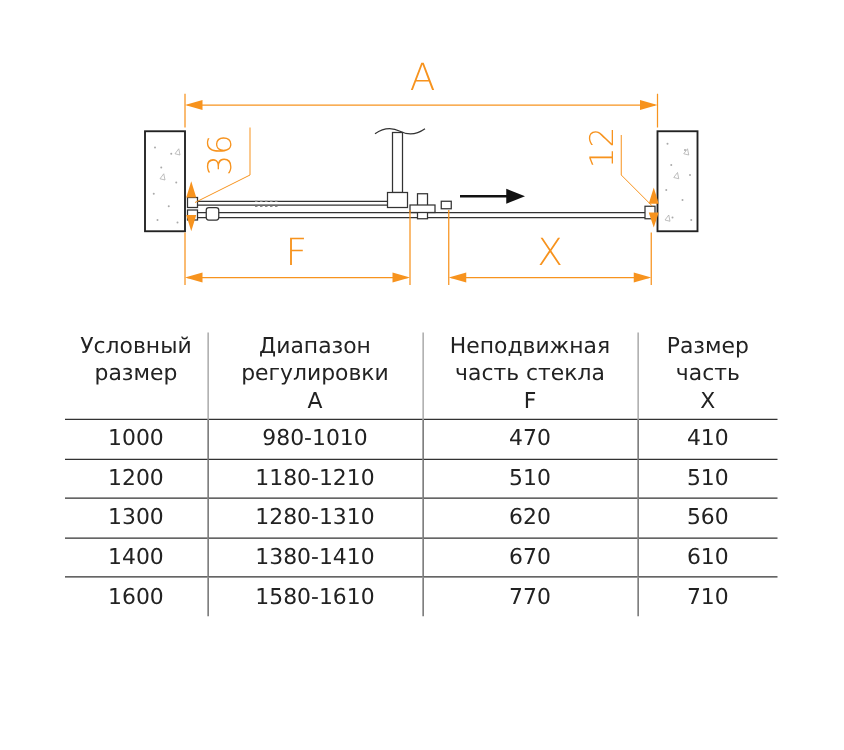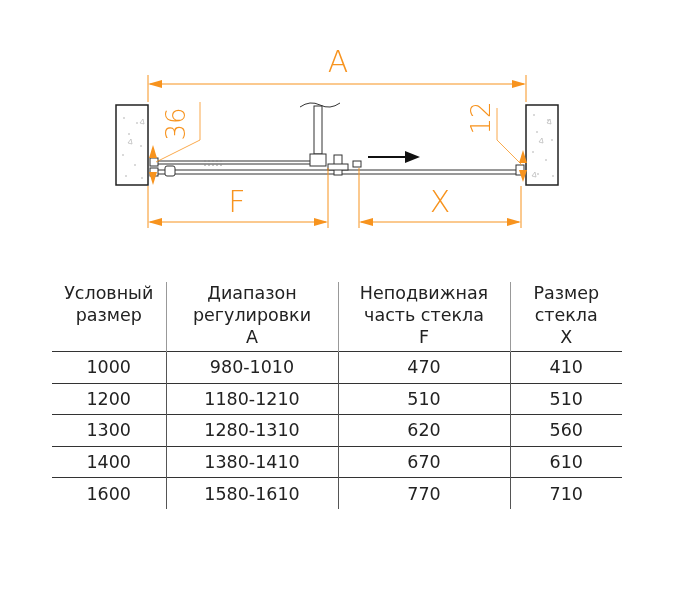--- a/index.html
+++ b/index.html
@@ -1,20 +1,20 @@
 <!DOCTYPE html>
 <html><head>
 <meta charset="utf-8">
 <style>
   html, body { margin: 0; padding: 0; background: #ffffff; }
   body { width: 675px; height: 600px; position: relative; overflow: hidden;
          font-family: "Liberation Sans", "DejaVu Sans", sans-serif; color: #222; }
   #diagram { position: absolute; left: 0; top: 0; }
   .dimtext { font-family: "DejaVu Sans", sans-serif; font-weight: 300; fill: #f7931e; }
-  #spec-table { position: absolute; left: 52px; top: 282px; width: 570px;
+  #spec-table { position: absolute; left: 52px; top: 266px; width: 570px;
                 border-collapse: collapse; table-layout: fixed; }
   #spec-table th, #spec-table td { text-align: center; font-weight: normal;
                 padding: 0; font-size: 17.5px; color: #222; line-height: 22px;
                 font-family: "DejaVu Sans", sans-serif; }
   #spec-table th { vertical-align: bottom; padding-bottom: 3px; }
   #spec-table thead tr { border-bottom: 1.5px solid #333; }
   #spec-table tbody tr { height: 31.5px; border-bottom: 1.5px solid #333; }
   #spec-table tbody tr:last-child { border-bottom: none; margin-top: 31px; }
   #spec-table th + th, #spec-table td + td { border-left: 1.5px solid #555; }
   #spec-table thead th + th { border-left: 1px solid #999; margin-left: 28px; }
@@ -154,21 +154,21 @@
         <span class="hline">регулировки</span>
         <span class="hline">A</span>
       </th>
       <th>
         <span class="hline">Неподвижная</span>
         <span class="hline">часть стекла</span>
         <span class="hline">F</span>
       </th>
       <th>
         <span class="hline">Размер</span>
-        <span class="hline">стекла</span>
+        <span class="hline">часть</span>
         <span class="hline">X</span>
       </th>
     </tr>
   </thead>
   <tbody>
     <tr>
       <td>1000</td>
       <td>980-1010</td>
       <td>470</td>
       <td>410</td>

